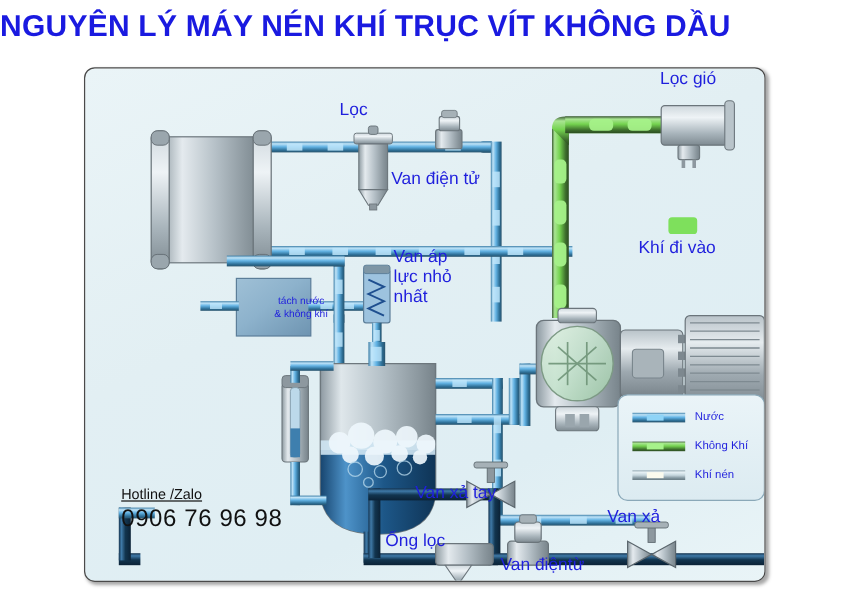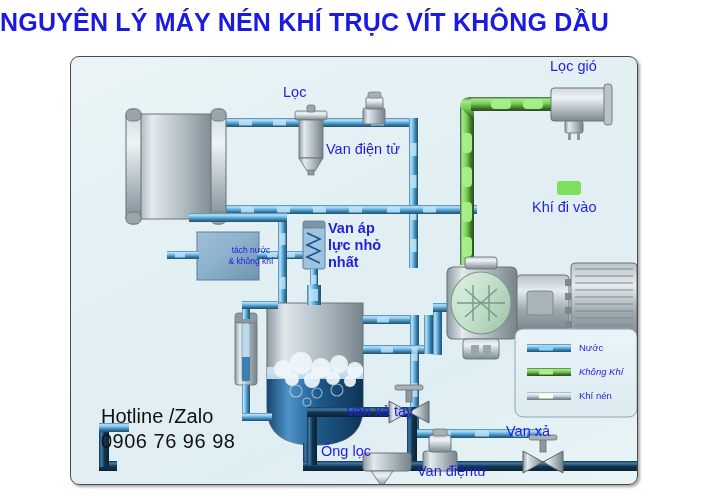--- a/index.html
+++ b/index.html
@@ -26,21 +26,21 @@
   #panel svg{position:absolute;left:0;top:0;}
 
   
   .lbl{position:absolute;color:#1f1fdd;font-size:14.5px;white-space:nowrap;
        line-height:1.12;}
   .lbl.c{text-align:center;}
   .lbl-sm{font-size:8.5px;color:#1f1fdd;text-align:center;line-height:1.25;margin-left:23px;}
   .lbl-leg{position:absolute;color:#1f1fdd;font-size:9.5px;white-space:nowrap;}
 
   #hotline{position:absolute;left:88px;top:407px;color:#111;}
-  #hotline .h1{font-size:20px;}
+  #hotline .h1{font-size:12px;text-decoration:underline;}
   #hotline .h2{font-size:20px;margin-top:2px;letter-spacing:.5px;}
 </style>
 </head>
 <body>
 
 <div id="root">
 
   <div id="title">NGUYÊN LÝ MÁY NÉN KHÍ TRỤC VÍT KHÔNG DẦU</div>
 
   <div id="panel">
@@ -440,36 +440,36 @@
 
     <div class="lbl" style="left:479px;top:1px;">Lọc gió</div>
 
     <div class="lbl" style="left:461px;top:142px;">Khí đi vào</div>
 
     <div class="lbl-sm" style="position:absolute;left:128px;top:188px;width:58px;">
       <span>tách nước</span><br>
       <span>&amp; không khí</span>
     </div>
 
-    <div class="lbl" style="left:257px;top:163px;line-height:1.18;font-weight:bold;">
+    <div class="lbl" style="left:257px;top:149px;line-height:1.18;">
       <span>Van áp</span><br>
       <span>lực nhỏ</span><br>
       <span>nhất</span>
     </div>
 
     <div class="lbl" style="left:275px;top:346px;">Van xả tay</div>
 
     <div class="lbl" style="left:435px;top:366px;">Van xả</div>
 
     <div class="lbl" style="left:250px;top:386px;">Ống lọc</div>
 
     <div class="lbl" style="left:346px;top:406px;">Van điệntừ</div>
 
     <div class="lbl-leg" style="left:508px;top:285px;text-align:right;">Nước</div>
-    <div class="lbl-leg" style="left:508px;top:309px;font-style:italic;">Không Khí</div>
+    <div class="lbl-leg" style="left:508px;top:309px;">Không Khí</div>
     <div class="lbl-leg" style="left:508px;top:333px;">Khí nén</div>
 
     <div id="hotline" style="position:absolute;left:30px;top:348px;">
       <div class="h1">Hotline /Zalo</div>
       <div class="h2">0906  76 96 98</div>
     </div>
 
   </div>
 </div>
 

